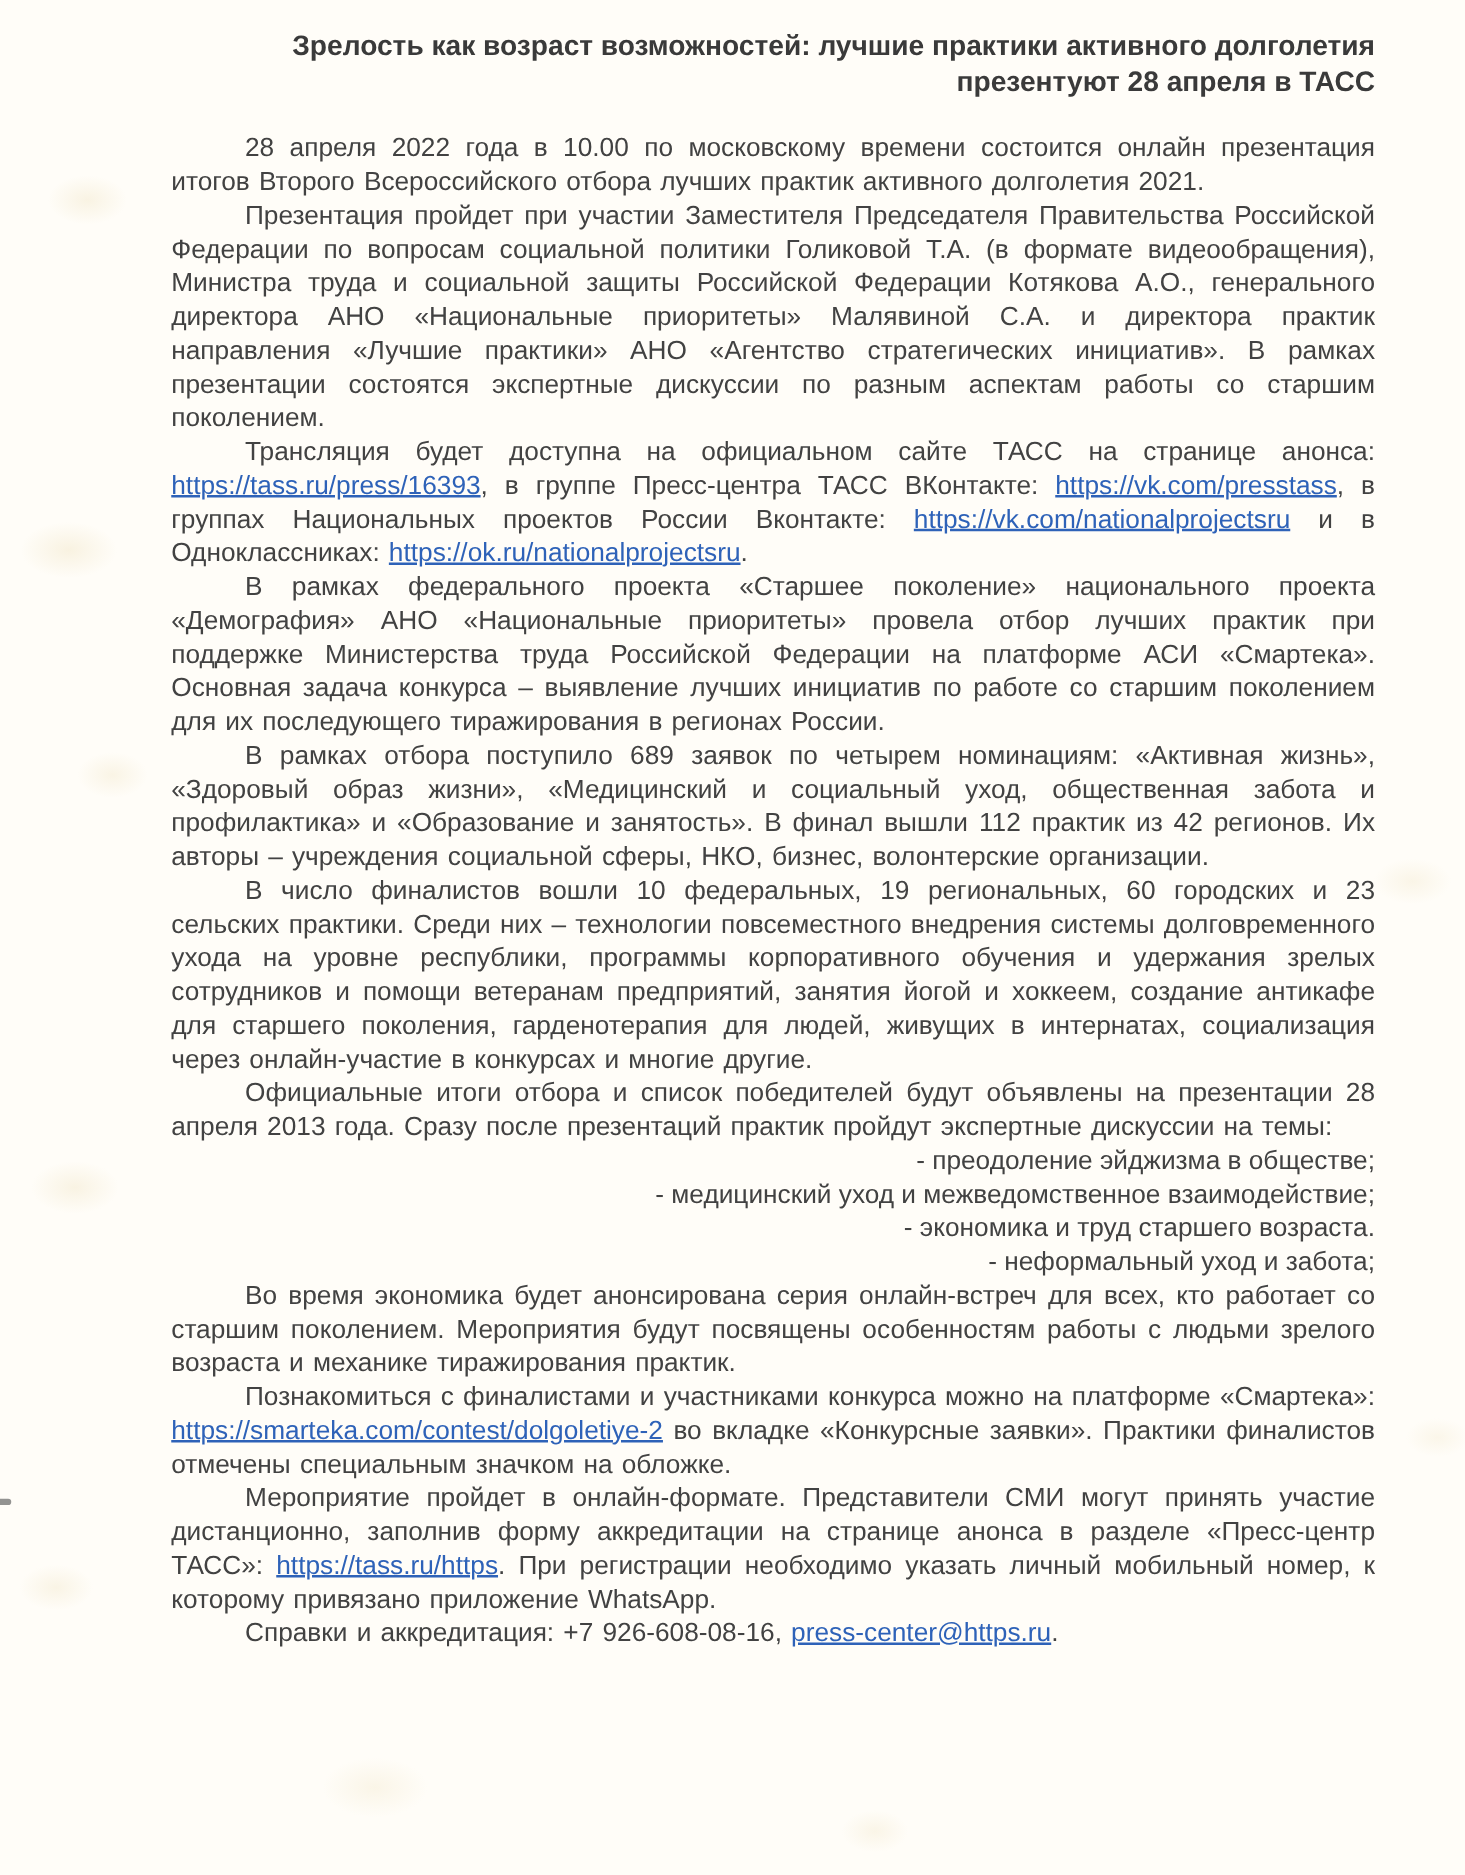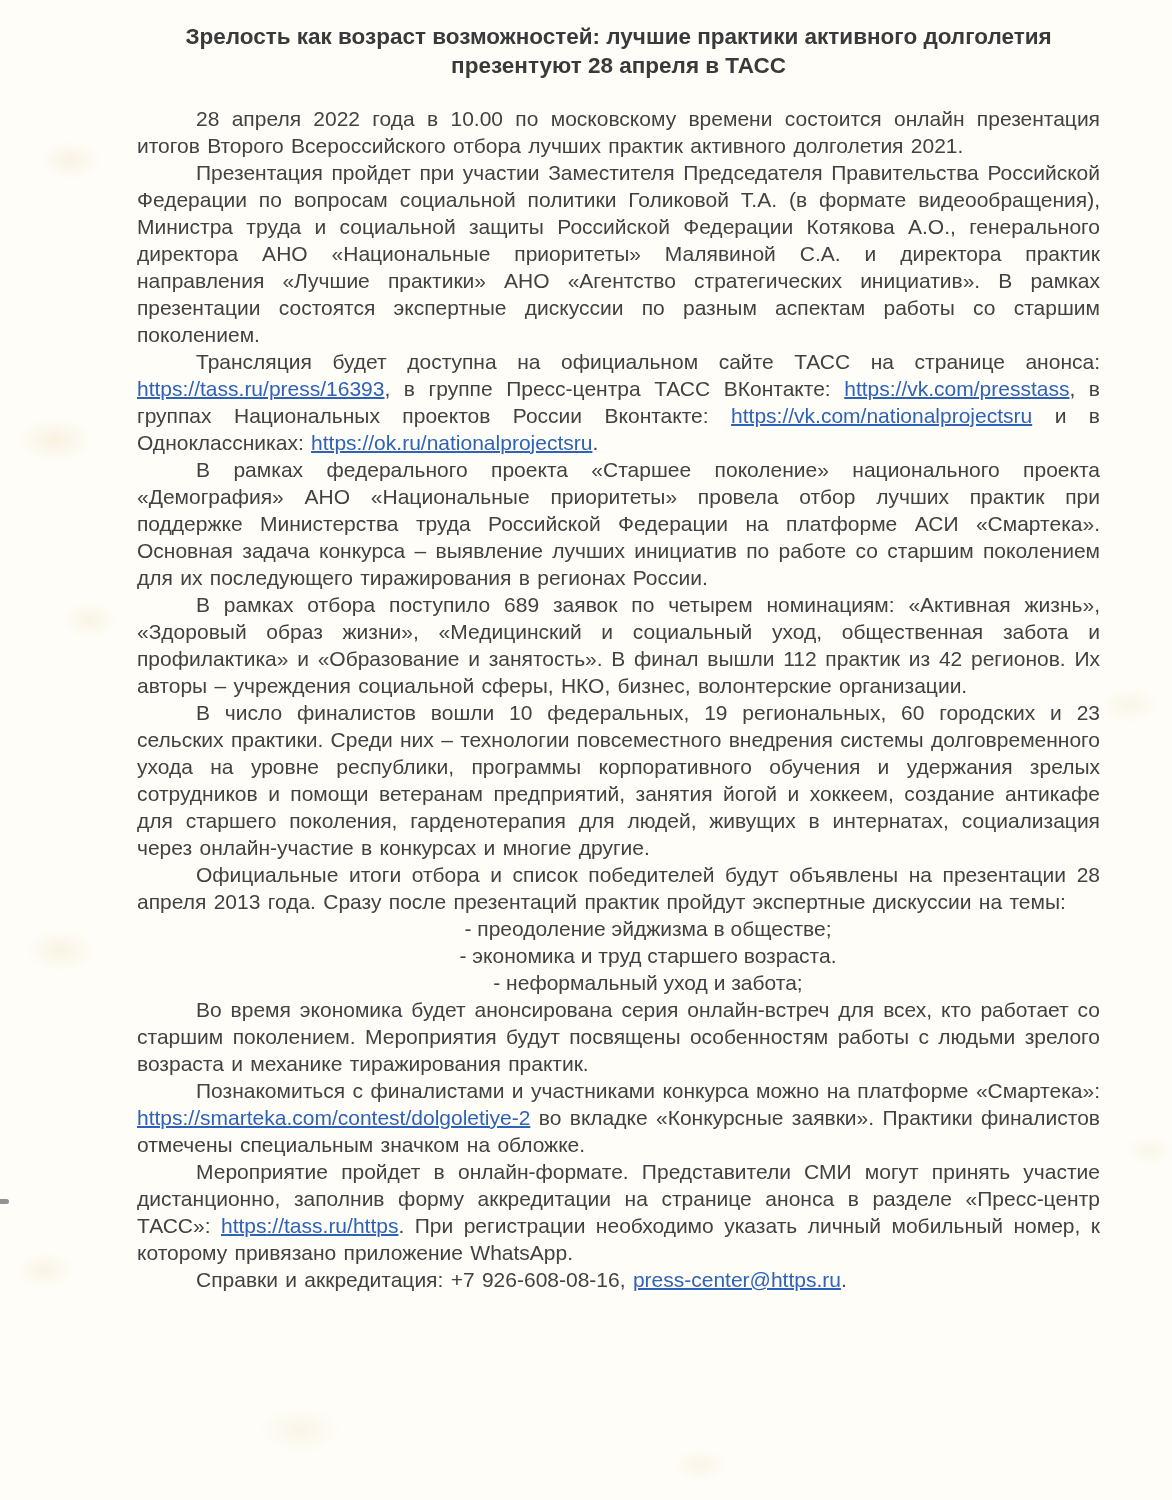--- a/index.html
+++ b/index.html
@@ -33,35 +33,35 @@
     width: 963px;
   }
   .title {
     margin: 0 0 25px 0;
     font-size: 22.5px;
     font-weight: bold;
     line-height: 29px;
     text-align: center;
     color: #3a3a3a;
   }
-  .title-line { display: block; }
+  .title-line { display: block; text-align: right; }
   .para {
     margin: 0;
     font-size: 21px;
     line-height: 27px;
     text-align: justify;
     text-indent: 59px;
     word-spacing: 1.5px;
     color: #424242;
   }
   .list-item {
     margin: 0;
     font-size: 21px;
     line-height: 27px;
-    text-align: center;
+    text-align: right;
     text-indent: 59px;
     color: #424242;
   }
   a.doc-link {
     color: #2e62b8;
     text-decoration: underline;
     text-decoration-thickness: 1.5px;
     cursor: pointer;
   }
   .scan-smudge {
@@ -86,20 +86,21 @@
     </h1>
     <div class="body-text">
         <p class="para">28 апреля 2022 года в 10.00 по московскому времени состоится онлайн презентация итогов Второго Всероссийского отбора лучших практик активного долголетия 2021.</p>
         <p class="para">Презентация пройдет при участии Заместителя Председателя Правительства Российской Федерации по вопросам социальной политики Голиковой Т.А. (в формате видеообращения), Министра труда и социальной защиты Российской Федерации Котякова А.О., генерального директора АНО «Национальные приоритеты» Малявиной С.А. и директора практик направления «Лучшие практики» АНО «Агентство стратегических инициатив». В рамках презентации состоятся экспертные дискуссии по разным аспектам работы со старшим поколением.</p>
         <p class="para">Трансляция будет доступна на официальном сайте ТАСС на странице анонса: <a class="doc-link" href="#">https://tass.ru/press/16393</a>, в группе Пресс-центра ТАСС ВКонтакте: <a class="doc-link" href="#">https://vk.com/presstass</a>, в группах Национальных проектов России Вконтакте: <a class="doc-link" href="#">https://vk.com/nationalprojectsru</a> и в Одноклассниках: <a class="doc-link" href="#">https://ok.ru/nationalprojectsru</a>.</p>
         <p class="para">В рамках федерального проекта «Старшее поколение» национального проекта «Демография» АНО «Национальные приоритеты» провела отбор лучших практик при поддержке Министерства труда Российской Федерации на платформе АСИ «Смартека». Основная задача конкурса – выявление лучших инициатив по работе со старшим поколением для их последующего тиражирования в регионах России.</p>
         <p class="para">В рамках отбора поступило 689 заявок по четырем номинациям: «Активная жизнь», «Здоровый образ жизни», «Медицинский и социальный уход, общественная забота и профилактика» и «Образование и занятость». В финал вышли 112 практик из 42 регионов. Их авторы – учреждения социальной сферы, НКО, бизнес, волонтерские организации.</p>
         <p class="para">В число финалистов вошли 10 федеральных, 19 региональных, 60 городских и 23 сельских практики. Среди них – технологии повсеместного внедрения системы долговременного ухода на уровне республики, программы корпоративного обучения и удержания зрелых сотрудников и помощи ветеранам предприятий, занятия йогой и хоккеем, создание антикафе для старшего поколения, гарденотерапия для людей, живущих в интернатах, социализация через онлайн-участие в конкурсах и многие другие.</p>
         <p class="para">Официальные итоги отбора и список победителей будут объявлены на презентации 28 апреля 2013 года. Сразу после презентаций практик пройдут экспертные дискуссии на темы:</p>
         <p class="list-item">- преодоление эйджизма в обществе;</p>
+        <p class="list-item">- медицинский уход и межведомственное взаимодействие;</p>
         <p class="list-item">- экономика и труд старшего возраста.</p>
         <p class="list-item">- неформальный уход и забота;</p>
         <p class="para">Во время экономика будет анонсирована серия онлайн-встреч для всех, кто работает со старшим поколением. Мероприятия будут посвящены особенностям работы с людьми зрелого возраста и механике тиражирования практик.</p>
         <p class="para">Познакомиться с финалистами и участниками конкурса можно на платформе «Смартека»: <a class="doc-link" href="#">https://smarteka.com/contest/dolgoletiye-2</a> во вкладке «Конкурсные заявки». Практики финалистов отмечены специальным значком на обложке.</p>
         <p class="para">Мероприятие пройдет в онлайн-формате. Представители СМИ могут принять участие дистанционно, заполнив форму аккредитации на странице анонса в разделе «Пресс-центр ТАСС»: <a class="doc-link" href="#">https://tass.ru/https</a>. При регистрации необходимо указать личный мобильный номер, к которому привязано приложение WhatsApp.</p>
         <p class="para">Справки и аккредитация: +7 926-608-08-16, <a class="doc-link" href="#">press-center@https.ru</a>.</p>
       </div>
   </div>
   <div class="scan-smudge"></div>
 </div>

